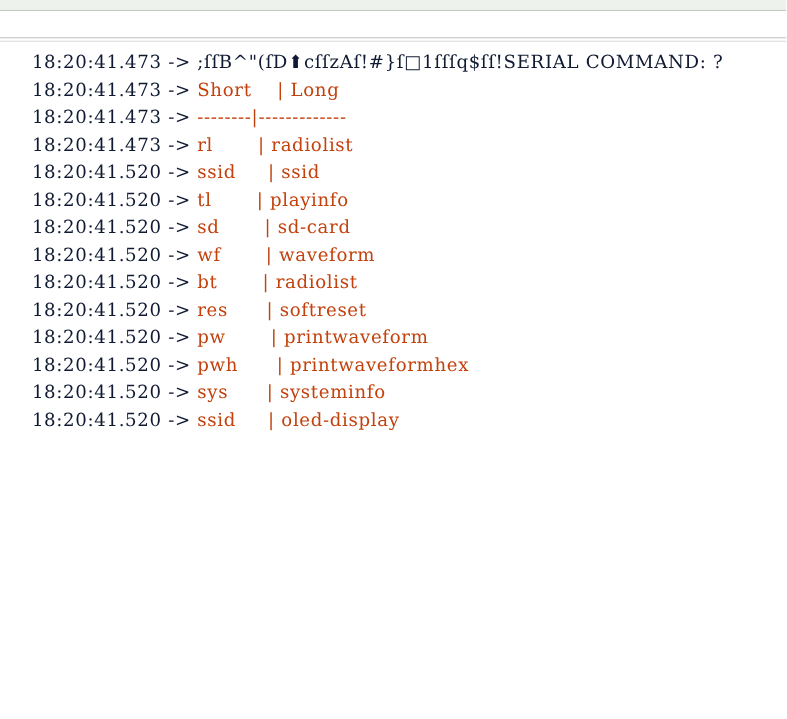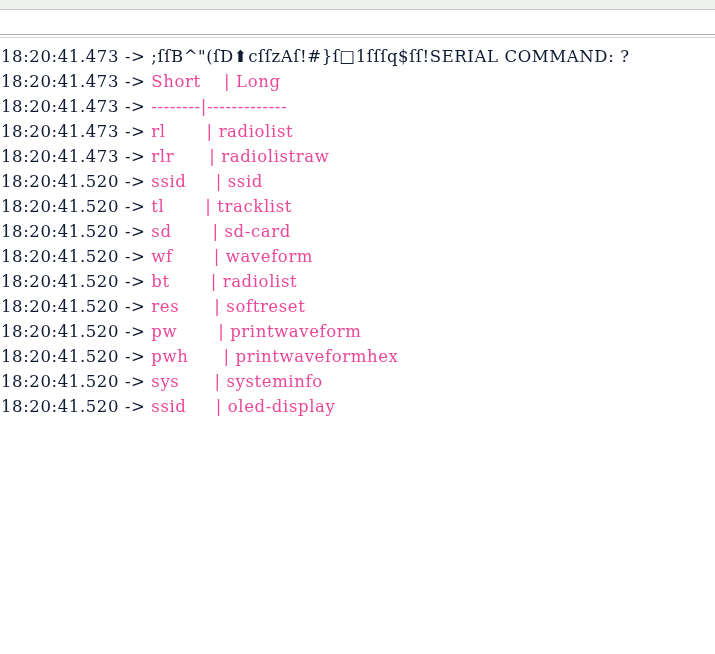--- a/index.html
+++ b/index.html
@@ -59,26 +59,27 @@
     line-height: 25px;
     white-space: pre;
     font-family: "DejaVu Serif", "Liberation Serif", serif;
     font-size: 16.5px;
     letter-spacing: 0.6px;
     color: #101a33;
     padding-left: 1px;
   }
   .log-line .ts {
     color: #101a33;
+    margin-left: 28px;
   }
   .log-line .arrow {
     color: #101a33;
   }
   .log-line .msg {
-    color: #ec4899;
+    color: #c2410c;
   }
   .log-line.garbled .msg {
     color: #101a33;
   }
 </style>
 </head>
 <body>
 
 <div id="app">
 
@@ -87,23 +88,22 @@
   <div class="chrome-toolbar"></div>
 
   <div class="chrome-divider"></div>
   <div class="chrome-divider-soft"></div>
 
   <div class="console" id="console-output">
       <div class="log-line garbled"><span class="ts">18:20:41.473</span><span class="arrow"> -&gt; </span><span class="msg">;ſſB^"(ſD⬆cſſzAſ!#}ſ□1ſſſq$ſſ!SERIAL COMMAND: ?</span></div>
       <div class="log-line"><span class="ts">18:20:41.473</span><span class="arrow"> -&gt; </span><span class="msg">Short    | Long</span></div>
       <div class="log-line"><span class="ts">18:20:41.473</span><span class="arrow"> -&gt; </span><span class="msg">--------|-------------</span></div>
       <div class="log-line"><span class="ts">18:20:41.473</span><span class="arrow"> -&gt; </span><span class="msg">rl       | radiolist</span></div>
-      <div class="log-line"><span class="ts">18:20:41.473</span><span class="arrow"> -&gt; </span><span class="msg">rlr      | radiolistraw</span></div>
       <div class="log-line"><span class="ts">18:20:41.520</span><span class="arrow"> -&gt; </span><span class="msg">ssid     | ssid</span></div>
-      <div class="log-line"><span class="ts">18:20:41.520</span><span class="arrow"> -&gt; </span><span class="msg">tl       | tracklist</span></div>
+      <div class="log-line"><span class="ts">18:20:41.520</span><span class="arrow"> -&gt; </span><span class="msg">tl       | playinfo</span></div>
       <div class="log-line"><span class="ts">18:20:41.520</span><span class="arrow"> -&gt; </span><span class="msg">sd       | sd-card</span></div>
       <div class="log-line"><span class="ts">18:20:41.520</span><span class="arrow"> -&gt; </span><span class="msg">wf       | waveform</span></div>
       <div class="log-line"><span class="ts">18:20:41.520</span><span class="arrow"> -&gt; </span><span class="msg">bt       | radiolist</span></div>
       <div class="log-line"><span class="ts">18:20:41.520</span><span class="arrow"> -&gt; </span><span class="msg">res      | softreset</span></div>
       <div class="log-line"><span class="ts">18:20:41.520</span><span class="arrow"> -&gt; </span><span class="msg">pw       | printwaveform</span></div>
       <div class="log-line"><span class="ts">18:20:41.520</span><span class="arrow"> -&gt; </span><span class="msg">pwh      | printwaveformhex</span></div>
       <div class="log-line"><span class="ts">18:20:41.520</span><span class="arrow"> -&gt; </span><span class="msg">sys      | systeminfo</span></div>
       <div class="log-line"><span class="ts">18:20:41.520</span><span class="arrow"> -&gt; </span><span class="msg">ssid     | oled-display</span></div>
     </div>
 

